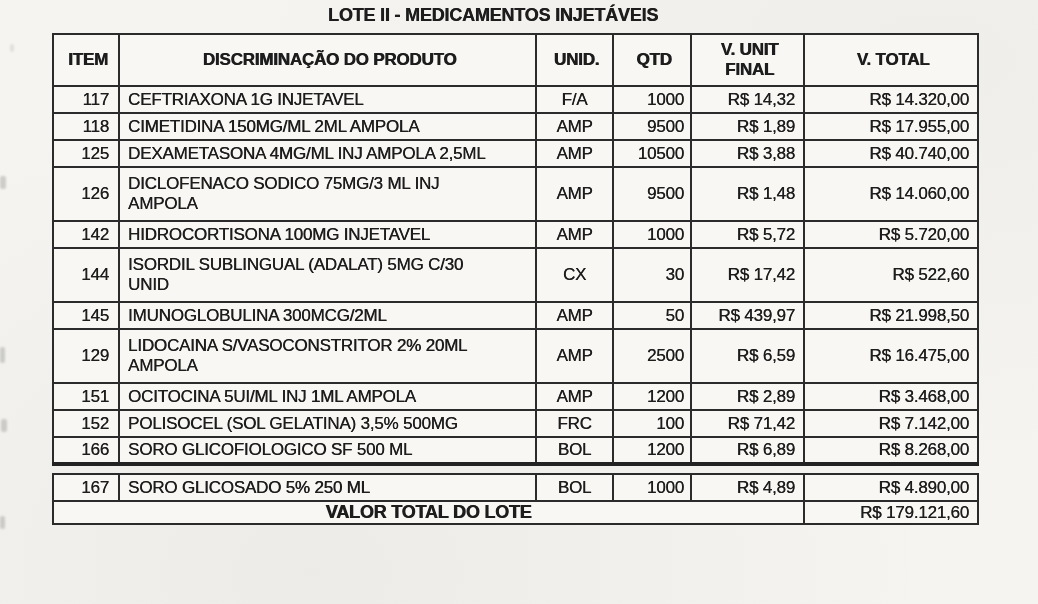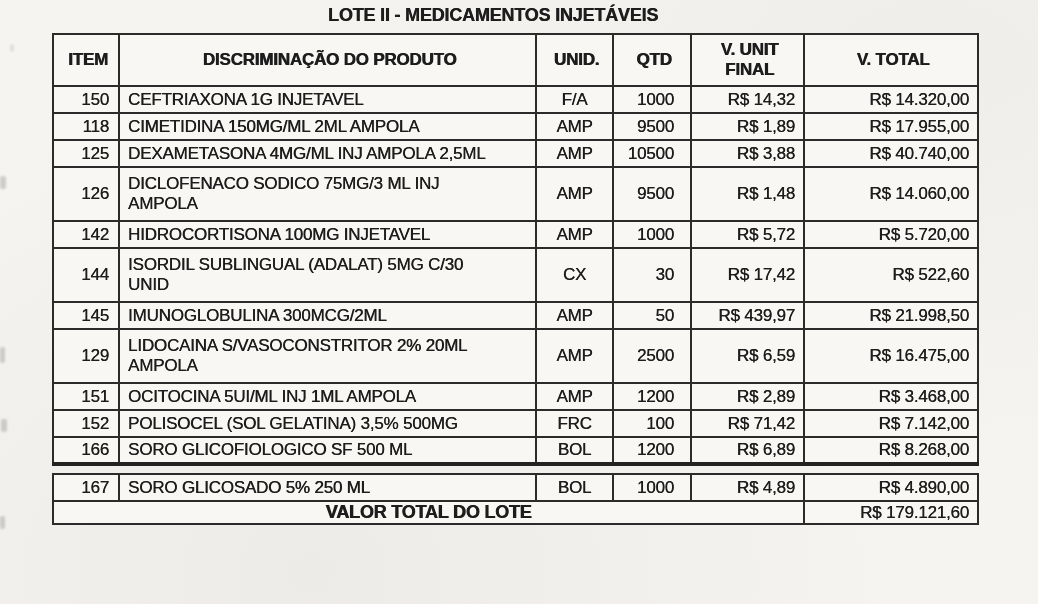--- a/index.html
+++ b/index.html
@@ -50,21 +50,21 @@
     text-shadow: 0.6px 0 0 currentColor;
     padding-left: 12px;
   }
   .tbl-main { border-bottom: 4px solid #222; }
   .tbl-cont { margin-top: 7px; }
   tr.row { height: 27px; }
   tr.row.tall { height: 54px; }
   .c-item  { text-align: right; padding-right: 9px; }
   .c-desc  { text-align: left;  white-space: pre-line; }
   .c-unid  { text-align: center; }
-  .c-qtd   { text-align: right; padding-right: 16px; }
+  .c-qtd   { text-align: right; padding-right: 6px; }
   .c-vunit { text-align: right; padding-right: 8px; }
   .c-vtotal{ text-align: right; }
   .th-vunit { white-space: pre-line; line-height: 1.15; }
   tr.total-row { height: 16px; margin-left: 40px; }
   .total-label {
     text-align: center;
     font-weight: 700;
     font-size: 18px;
     text-shadow: 0.6px 0 0 currentColor;
   }
@@ -105,21 +105,21 @@
           <th>DISCRIMINAÇÃO DO PRODUTO</th>
           <th>UNID.</th>
           <th>QTD</th>
           <th class="th-vunit">V. UNIT
 FINAL</th>
           <th>V. TOTAL</th>
         </tr>
       </thead>
       <tbody id="tbody-main">
           <tr class="row">
-    <td class="c-item">150</td>
+    <td class="c-item">117</td>
     <td class="c-desc">CEFTRIAXONA 1G INJETAVEL</td>
     <td class="c-unid">F/A</td>
     <td class="c-qtd">1000</td>
     <td class="c-vunit">R$ 14,32</td>
     <td class="c-vtotal">R$ 14.320,00</td>
   </tr>
           <tr class="row">
     <td class="c-item">118</td>
     <td class="c-desc">CIMETIDINA 150MG/ML 2ML AMPOLA</td>
     <td class="c-unid">AMP</td>

